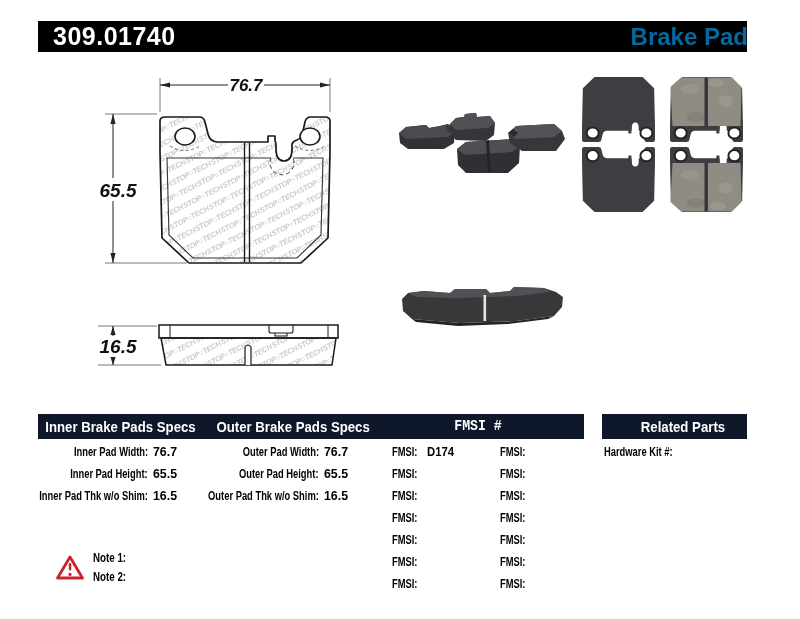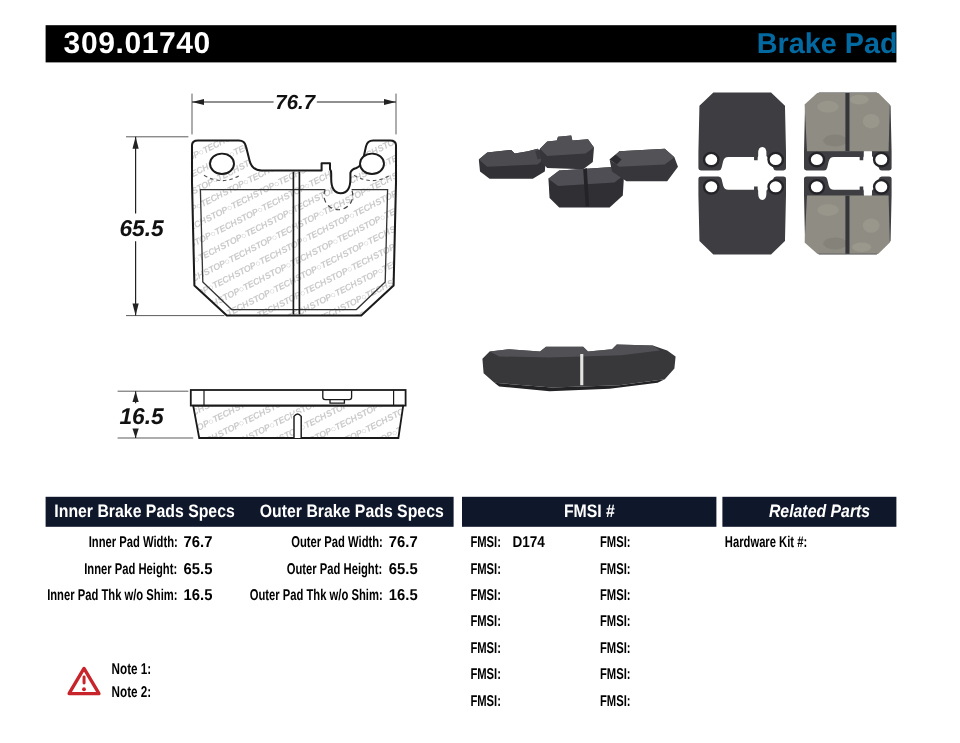--- a/index.html
+++ b/index.html
@@ -11,22 +11,22 @@
   .product-type{color:#0369a1;font-weight:bold;font-size:24px;padding-right:15px;}
   svg{position:absolute;}
   .dim{font:italic bold 19px "Liberation Sans",sans-serif;fill:#111;}
   .dim-sm{font:italic bold 17px "Liberation Sans",sans-serif;fill:#111;}
   .wmt{font:italic bold 7.5px "Liberation Sans",sans-serif;fill:#cbcbcb;letter-spacing:-0.2px;}
   .th{position:absolute;top:414px;height:25px;background:#0f172a;color:#fff;display:flex;
       align-items:center;justify-content:center;}
   .th span{font-weight:bold;font-size:15px;transform:scaleX(.88);white-space:nowrap;}
   .th1{left:38px;width:340px;}
   .th1 span{flex:1;text-align:center;}
-  .th2{left:385px;width:212px;}
-  .th3{left:602px;width:161px;font-style:italic;}
+  .th2{left:372px;width:212px;font-family:Liberation Mono, monospace;}
+  .th3{left:602px;width:161px;}
   .col{position:absolute;top:441px;}
   .trow{position:relative;height:22px;}
   .lbl,.val{position:absolute;top:0;line-height:22px;font-weight:bold;font-size:13px;
       white-space:nowrap;color:#000;}
   .col-r .lbl{right:var(--lr);transform:scaleX(.72);transform-origin:100% 50%;}
   .col-r .val{left:calc(var(--lw) + 5px);transform:scaleX(.95);transform-origin:0 50%;}
   .col-l .lbl{left:0;transform:scaleX(.72);transform-origin:0 50%;}
   .col-l .val{left:var(--vl);transform:scaleX(.87);transform-origin:0 50%;}
   .col-inner{left:38px;width:160px;--lw:110px;--lr:50px;}
   .col-outer{left:169px;width:190px;--lw:150px;--lr:40px;}

